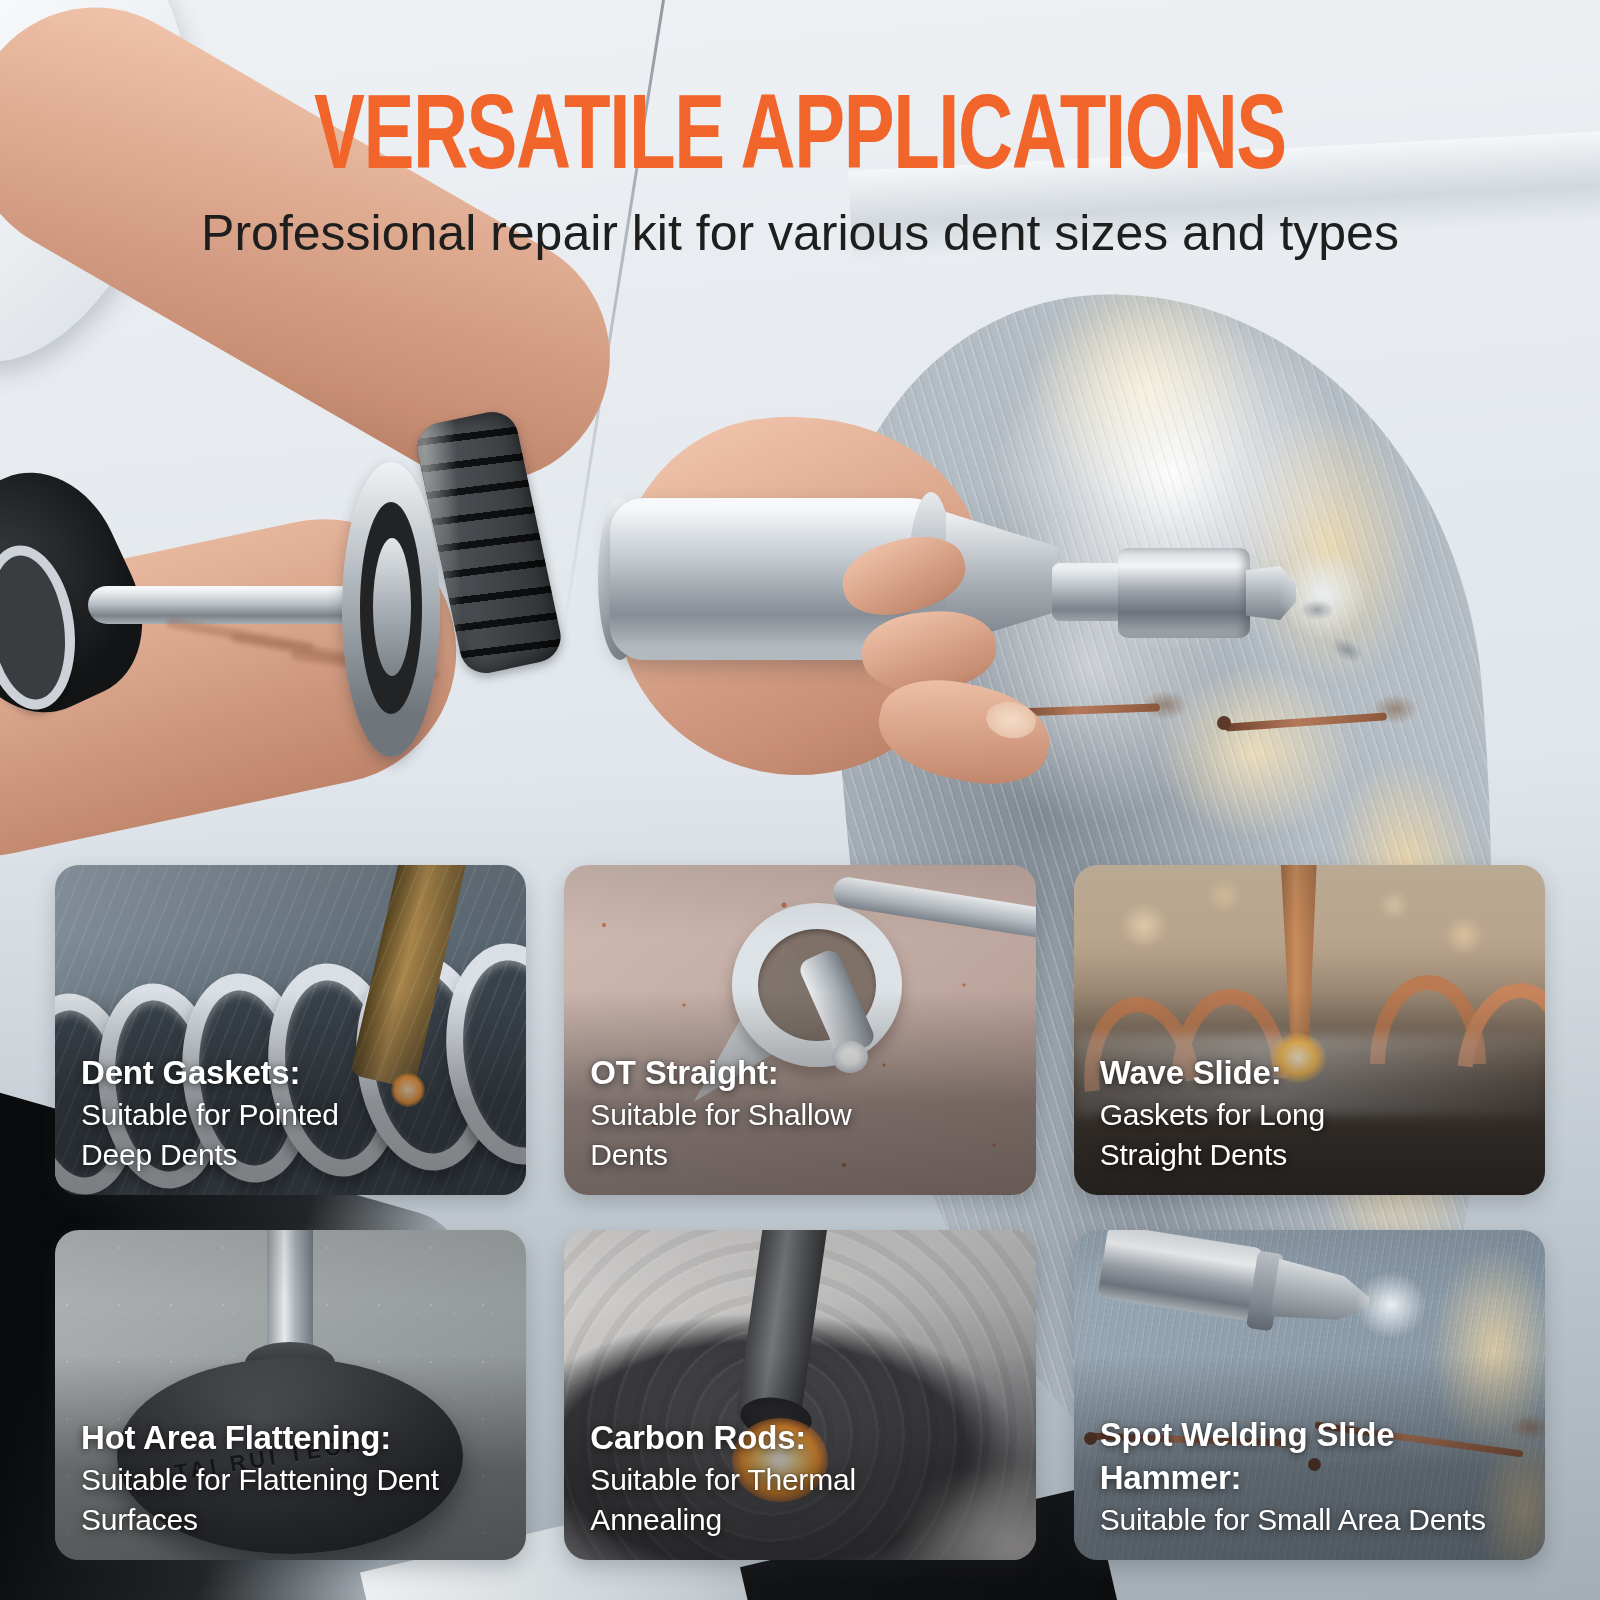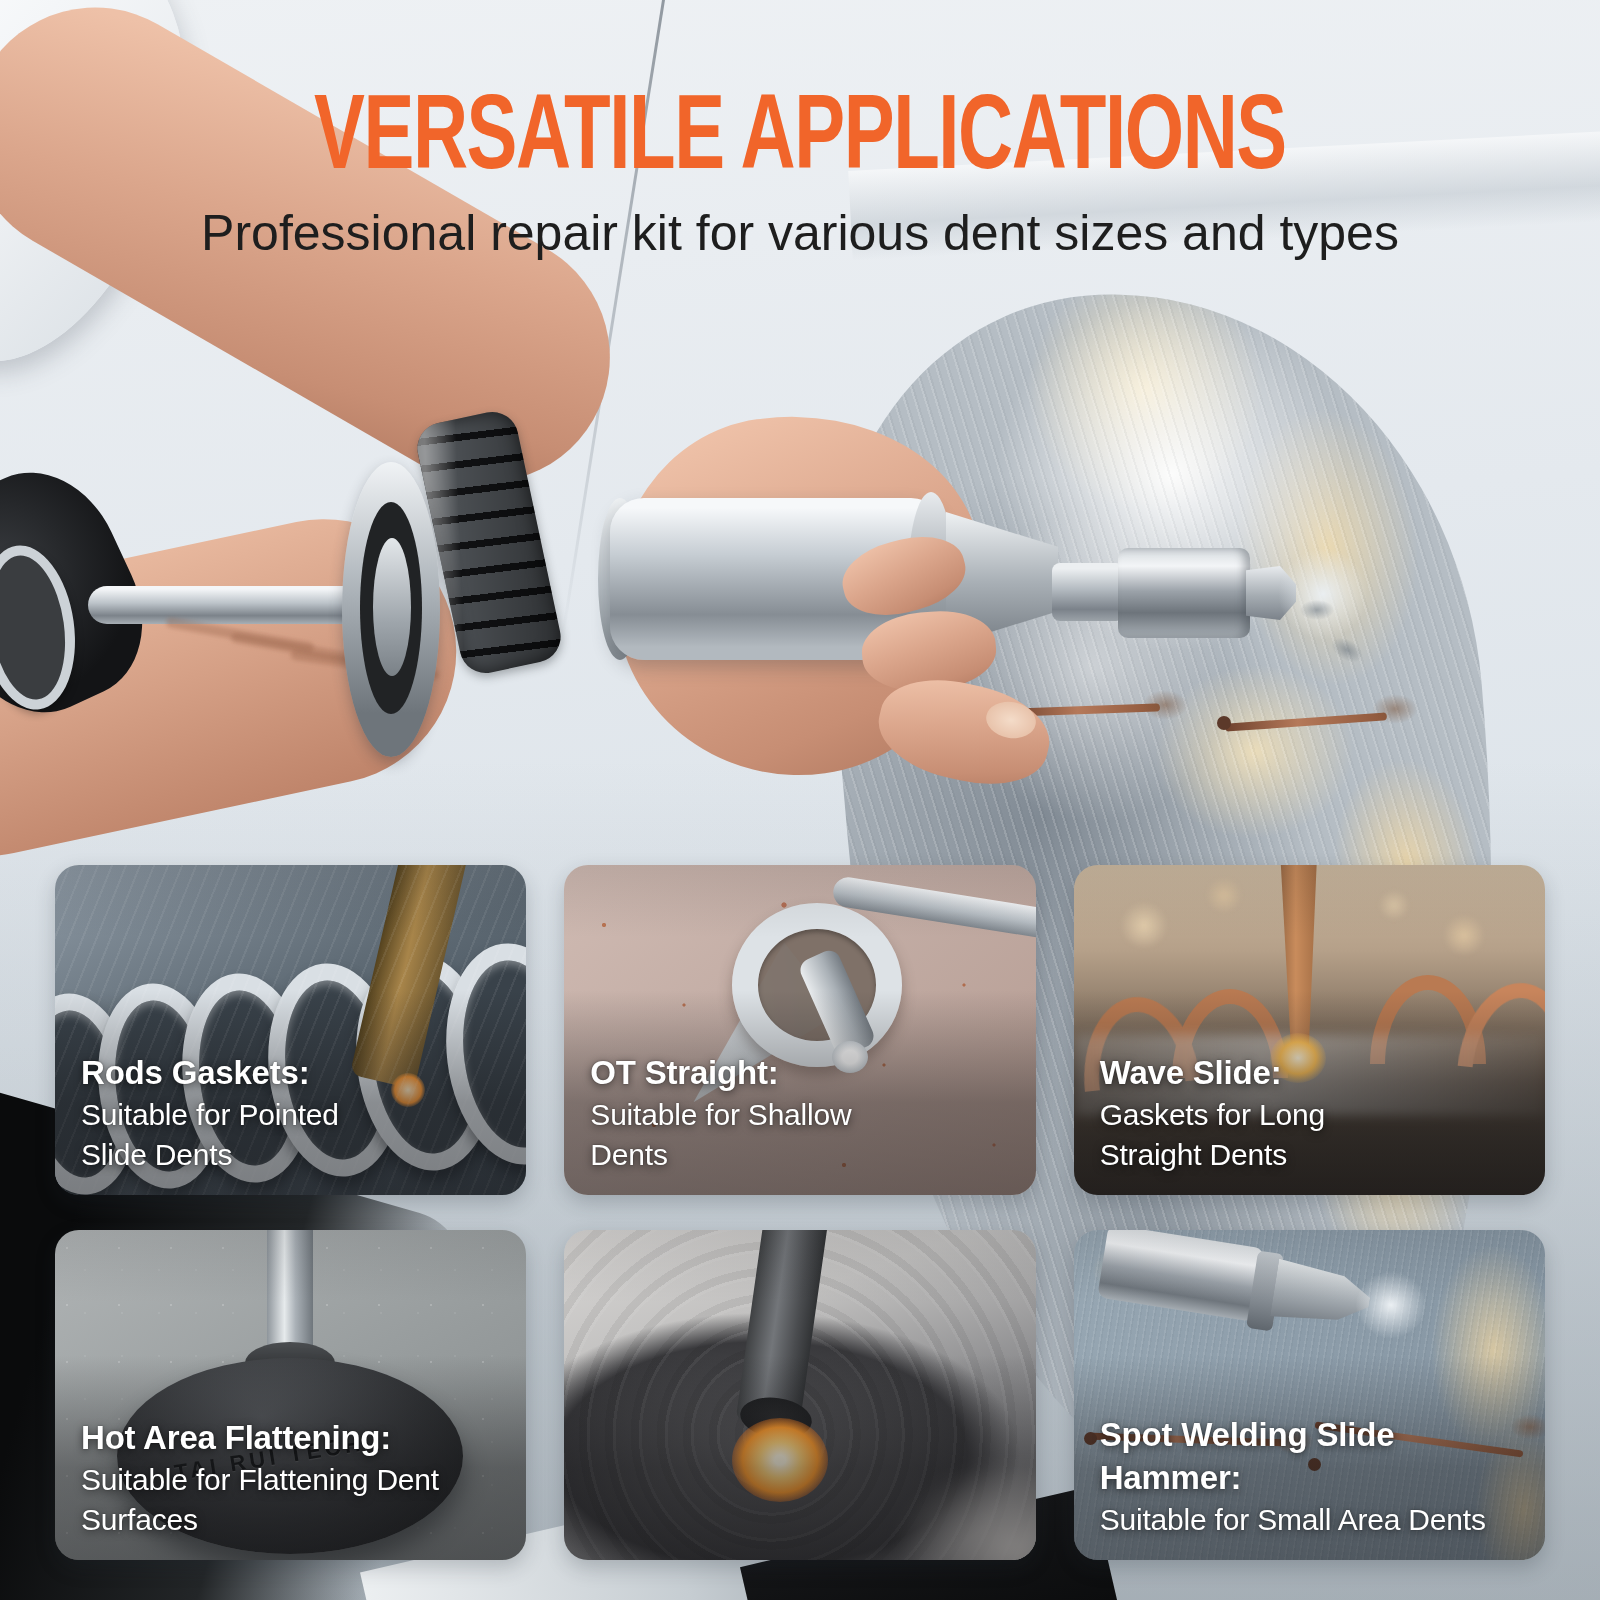--- a/index.html
+++ b/index.html
@@ -318,23 +318,23 @@
       <span class="washer"></span>
       <span class="washer"></span>
       <span class="washer"></span>
       <span class="washer"></span>
       <span class="washer"></span>
       <div class="brass-rod"></div>
       <div class="glow-dot"></div>
       <div class="scratches"></div>
       <div class="shade"></div>
       <div class="caption">
-        <div class="tile-heading">Rods Gaskets:</div>
+        <div class="tile-heading">Dent Gaskets:</div>
         <div class="tile-desc">Suitable for Pointed
-Slide Dents</div>
+Deep Dents</div>
       </div>
     </div>
 
     <div class="tile t2">
       <div class="rust"></div>
       <div class="ot-tail"></div>
       <div class="ot-ring"></div>
       <div class="rod-main"></div>
       <div class="rod-stub"></div>
       <div class="rod-end"></div>
@@ -377,20 +377,25 @@
       </div>
     </div>
 
     <div class="tile t5">
       <div class="ripple"></div>
       <div class="white-cloth"></div>
       <div class="rod"></div>
       <div class="rod-end"></div>
       <div class="glow"></div>
       <div class="shade"></div>
+      <div class="caption">
+        <div class="tile-heading">Carbon Rods:</div>
+        <div class="tile-desc">Suitable for Thermal
+Annealing</div>
+      </div>
     </div>
 
     <div class="tile t6">
       <div class="beige-patch"></div>
       <div class="scratches"></div>
       <div class="tool-hex"></div>
       <div class="tool-collar"></div>
       <div class="tool-nose"></div>
       <div class="spray"></div>
       <div class="pin pin1"></div>

